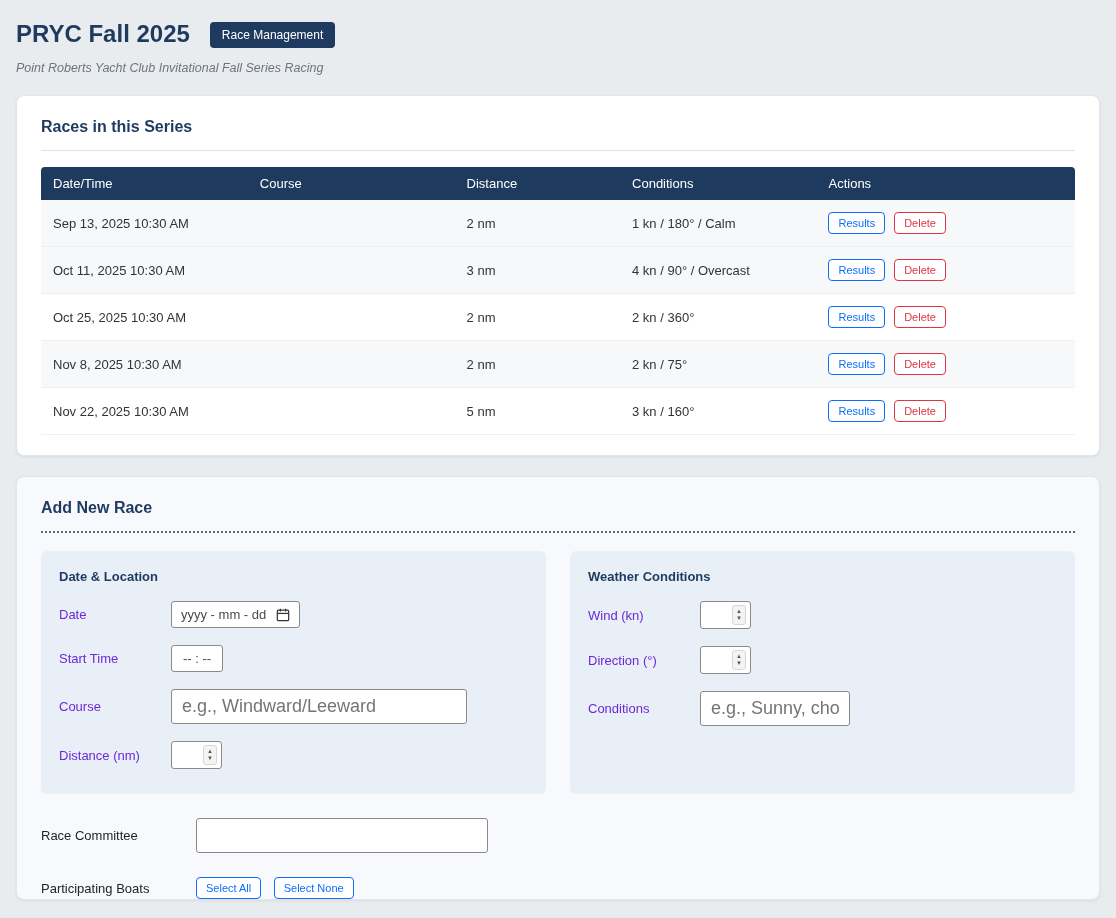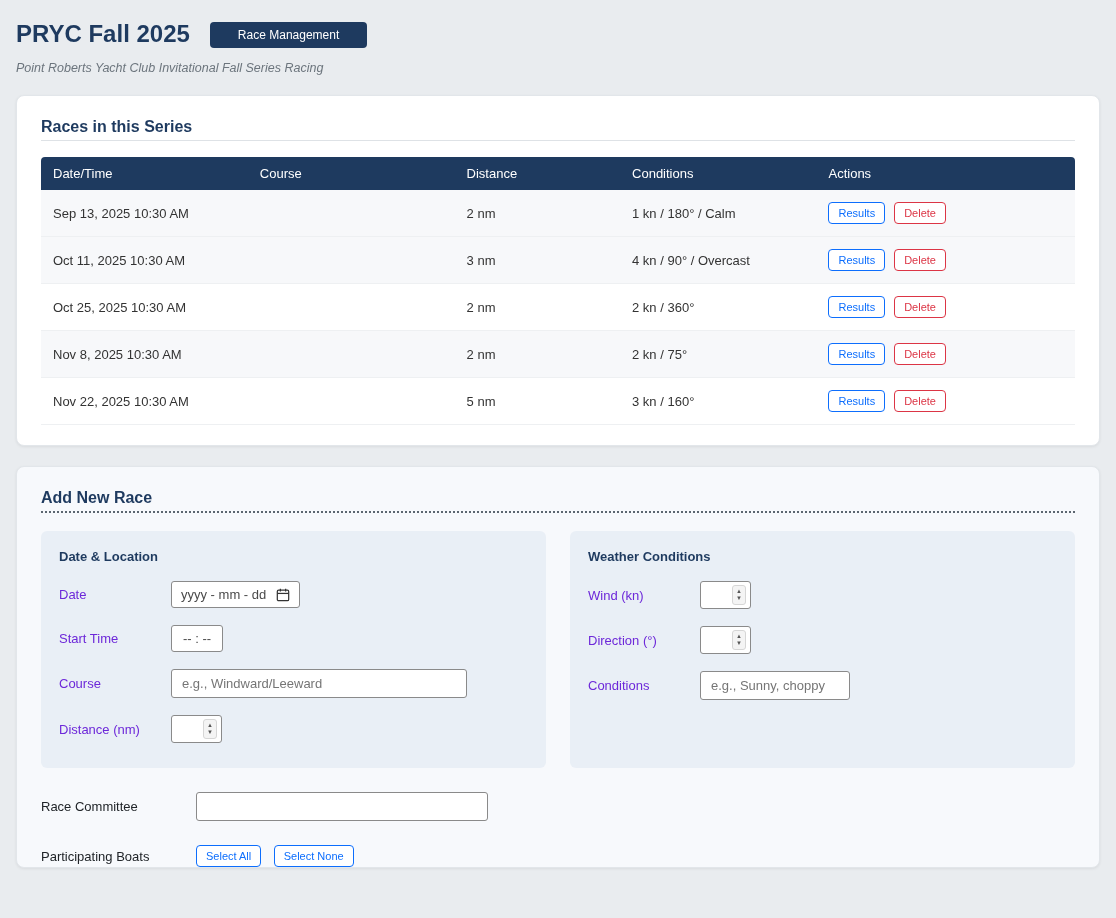--- a/index.html
+++ b/index.html
@@ -10,33 +10,33 @@
     font-family: "Liberation Sans", "DejaVu Sans", sans-serif;
     color: #212529;
   }
   .page { padding: 12px 16px; }
 
   
   .title-row { display: flex; align-items: center; gap: 20px; }
   .page-title { font-size: 24px; font-weight: 700; color: #1e3a5f; margin: 8px 0 0; }
   .badge {
     background: #1e3a5f; color: #fff; font-size: 12px;
-    padding: 6px 28px; border-radius: 4px; margin-top: 10px; font-weight: 500;
+    padding: 6px 12px; border-radius: 4px; margin-top: 10px; font-weight: 500;
   }
   .subtitle { font-style: italic; color: #6c757d; font-size: 12.5px; margin: 13px 0 0; }
 
   
   .card {
     background: #fff; border: 1px solid #e2e6ea; border-radius: 8px;
     box-shadow: 0 1px 3px rgba(0,0,0,0.07);
     padding: 20px 24px; margin-top: 20px;
   }
   .card-title {
     font-size: 16px; color: #1e3a5f; font-weight: 700;
-    margin: 2px 0 0; padding-bottom: 4px; border-bottom: 1px solid #dee2e6;
+    margin: 2px 0 0; padding-bottom: 14px; border-bottom: 1px solid #dee2e6;
   }
 
   
   .races-table { width: 100%; border-collapse: collapse; margin-top: 16px; font-size: 13px; }
   .races-table th {
     background: #1e3a5f; color: #fff; text-align: left;
     font-weight: 500; padding: 9px 12px;
   }
   .races-table th:first-child { border-radius: 4px 0 0 0; }
   .races-table th:last-child  { border-radius: 0 4px 0 0; }
@@ -59,21 +59,21 @@
   .add-card { background: #f7f9fc; padding-bottom: 0; }
   .add-title { border-bottom: 2px dotted #5c6670; }
   .panels { display: flex; gap: 24px; margin-top: 18px; }
   .panel { flex: 1; background: #e9eff6; border-radius: 6px; padding: 14px 18px 8px; }
   .panel-title { font-size: 13px; color: #1e3a5f; font-weight: 700; margin: 4px 0 6px; }
   .frow { display: flex; align-items: center; margin: 17px 0; }
   .panel .frow > label { width: 112px; font-size: 13px; color: #6d28d9; flex-shrink: 0; }
 
   .text-input {
     border: 1px solid #8a8a8a; border-radius: 3px; padding: 6px 10px;
-    font-size: 13px; font-family: inherit; background: #fff; color: #333;
+    font-size: 18px; font-family: inherit; background: #fff; color: #333;
   }
   .text-input::placeholder { color: #757575; opacity: 1; }
   .course-input { width: 296px; }
   .conditions-input { width: 150px; }
   .committee-input { width: 292px; }
 
   .date-box {
     display: inline-flex; align-items: center; gap: 10px;
     border: 1px solid #8a8a8a; border-radius: 3px; padding: 5px 9px;
     background: #fff; font-size: 13px; color: #4a4a4a; cursor: text;

